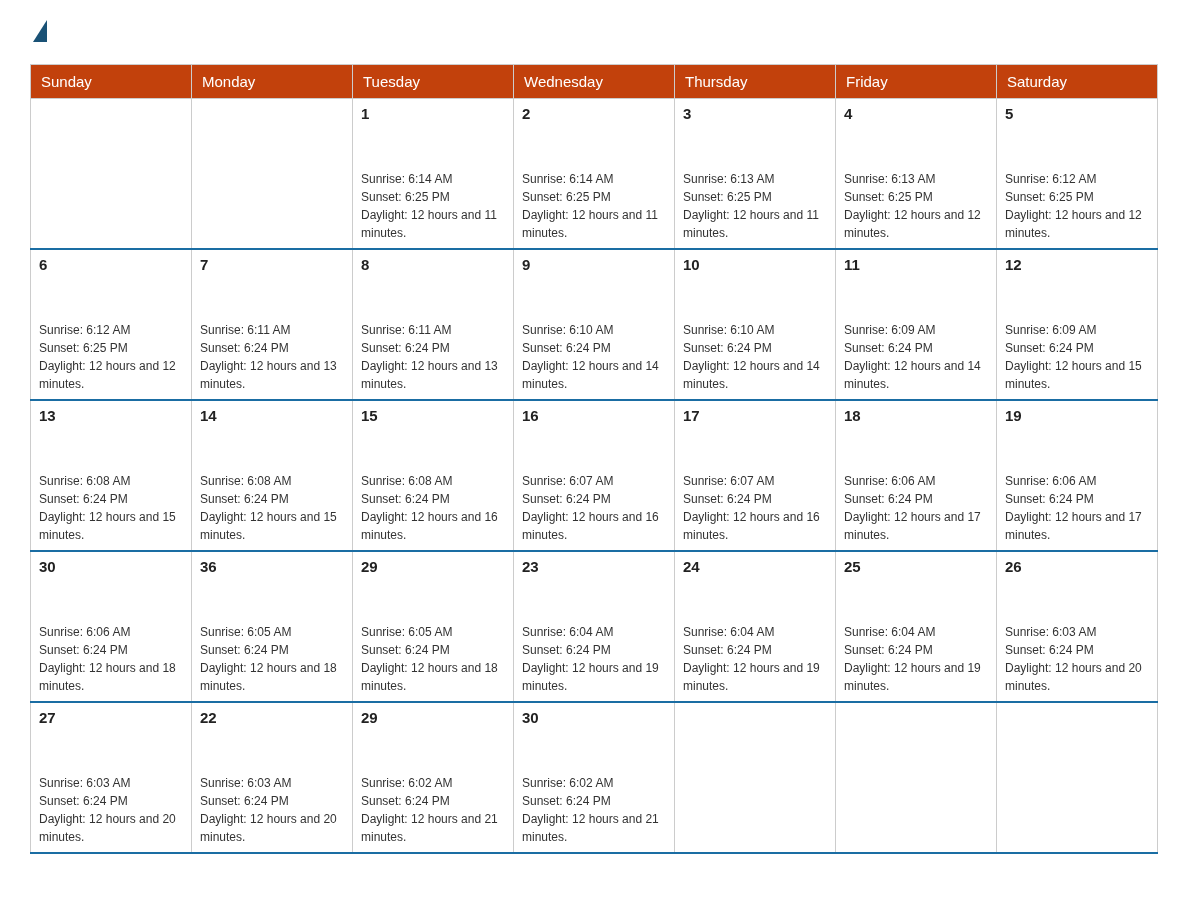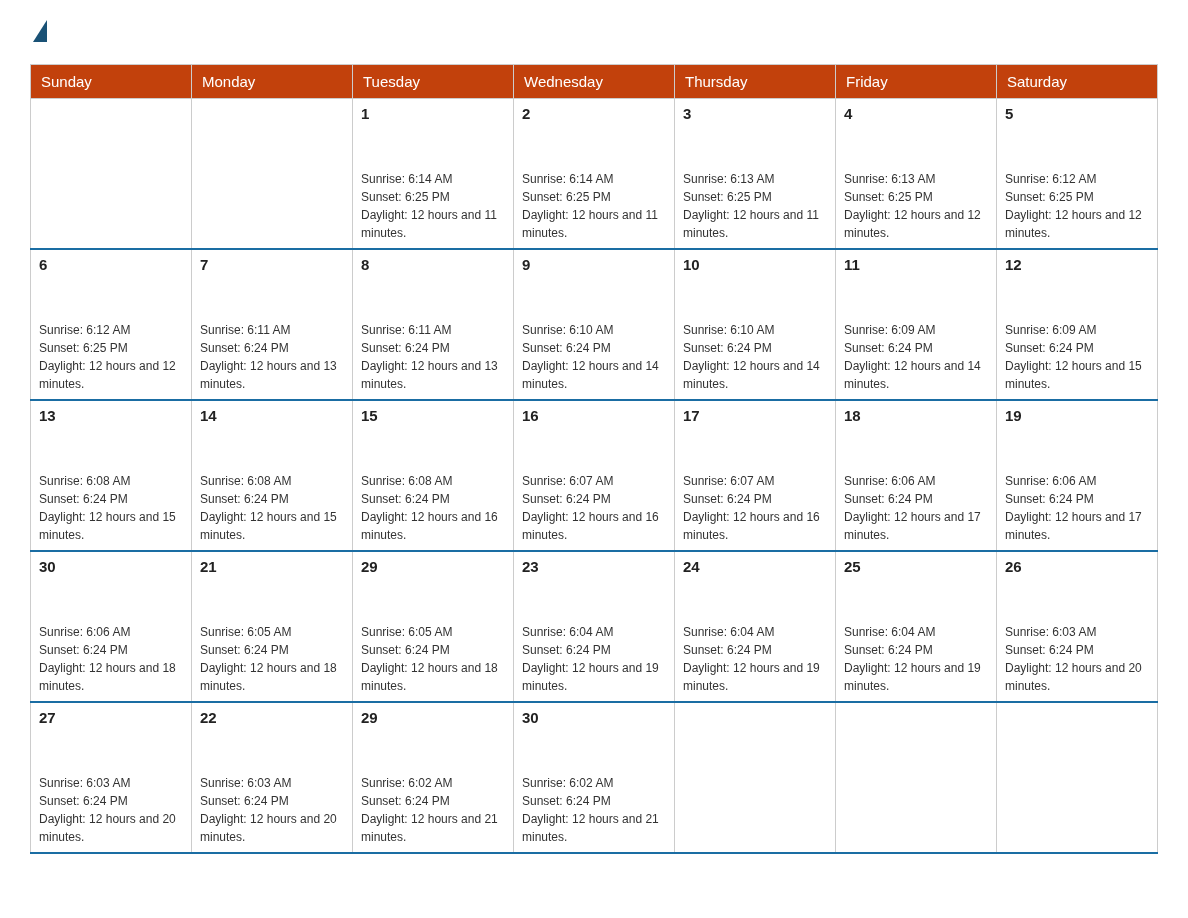--- a/index.html
+++ b/index.html
@@ -213,21 +213,21 @@
           <span class="day-number">19</span>
           <div class="day-info">Sunrise: 6:06 AM<br>Sunset: 6:24 PM<br>Daylight: 12 hours and 17 minutes.</div>
         </td>
       </tr>
       <tr>
         <td>
           <span class="day-number">30</span>
           <div class="day-info">Sunrise: 6:06 AM<br>Sunset: 6:24 PM<br>Daylight: 12 hours and 18 minutes.</div>
         </td>
         <td>
-          <span class="day-number">21</span>
+          <span class="day-number">36</span>
           <div class="day-info">Sunrise: 6:05 AM<br>Sunset: 6:24 PM<br>Daylight: 12 hours and 18 minutes.</div>
         </td>
         <td>
           <span class="day-number">29</span>
           <div class="day-info">Sunrise: 6:05 AM<br>Sunset: 6:24 PM<br>Daylight: 12 hours and 18 minutes.</div>
         </td>
         <td>
           <span class="day-number">23</span>
           <div class="day-info">Sunrise: 6:04 AM<br>Sunset: 6:24 PM<br>Daylight: 12 hours and 19 minutes.</div>
         </td>

